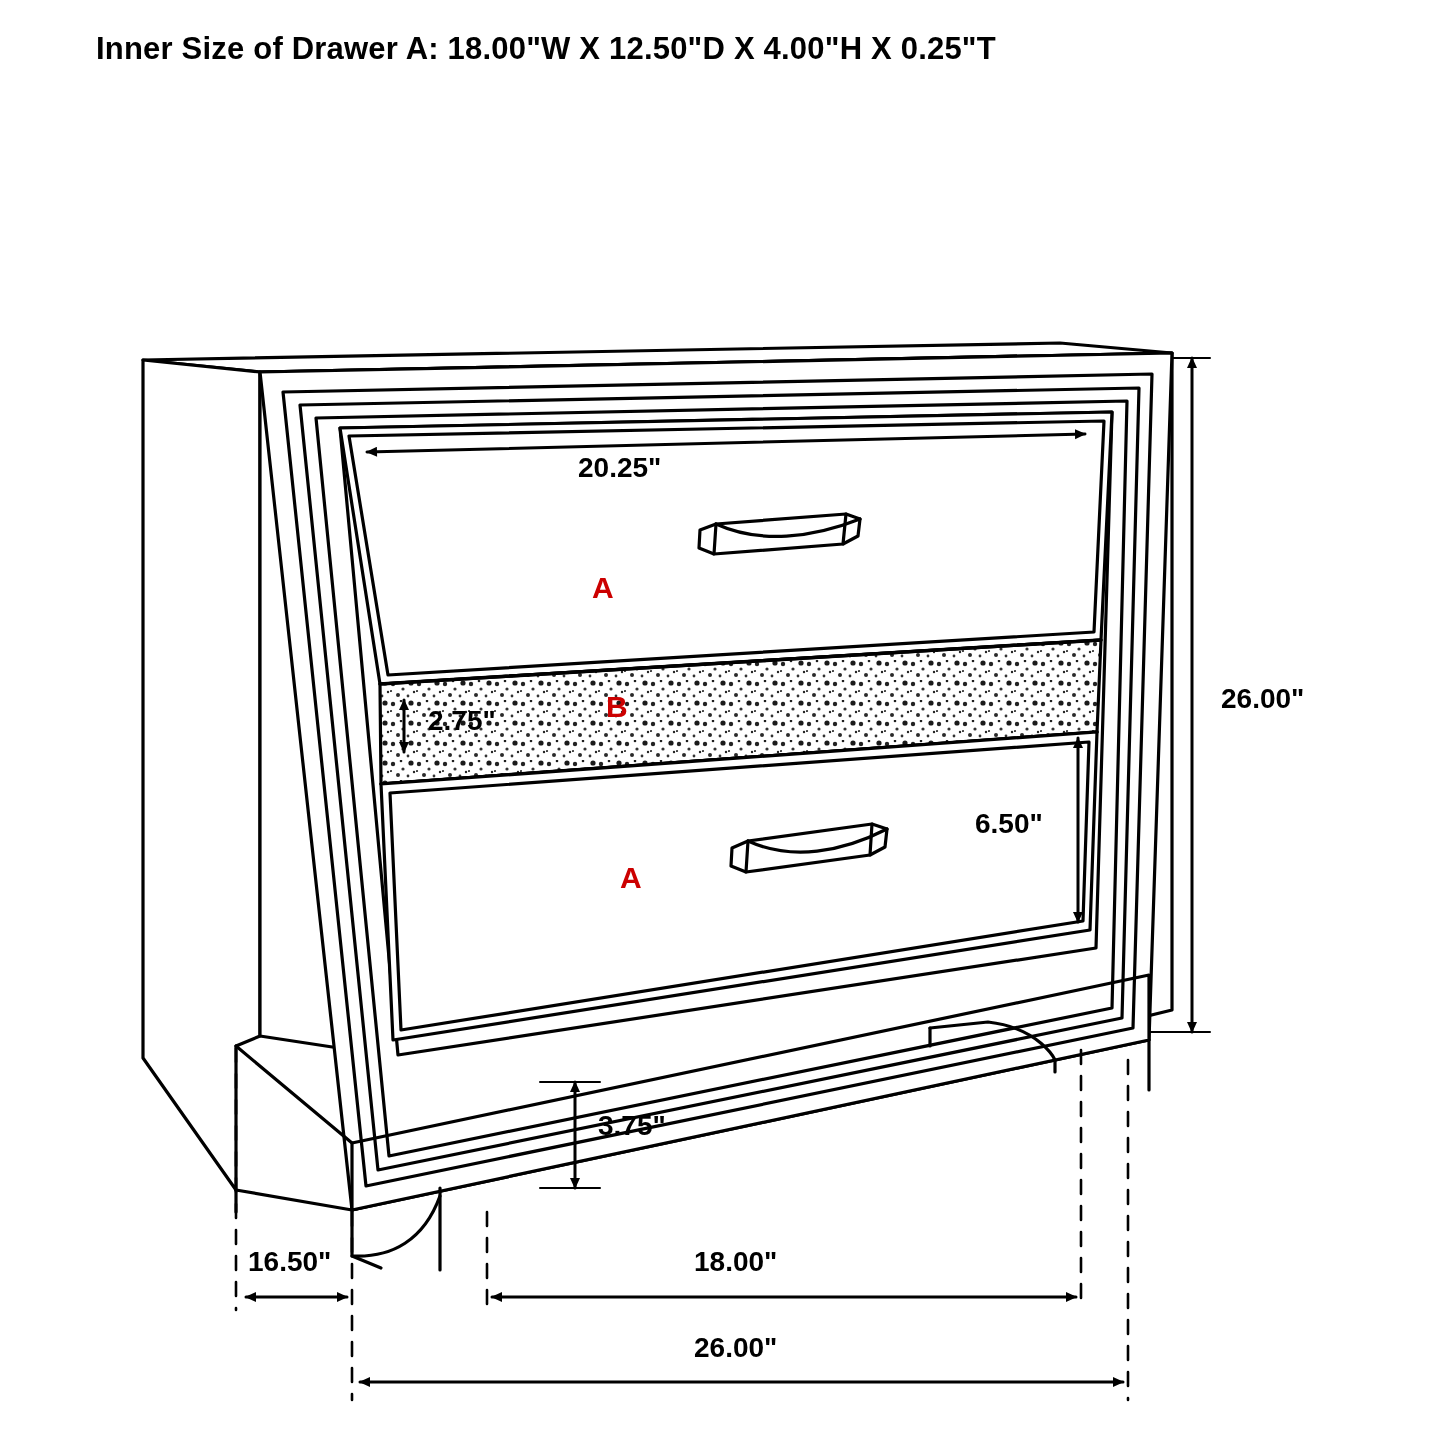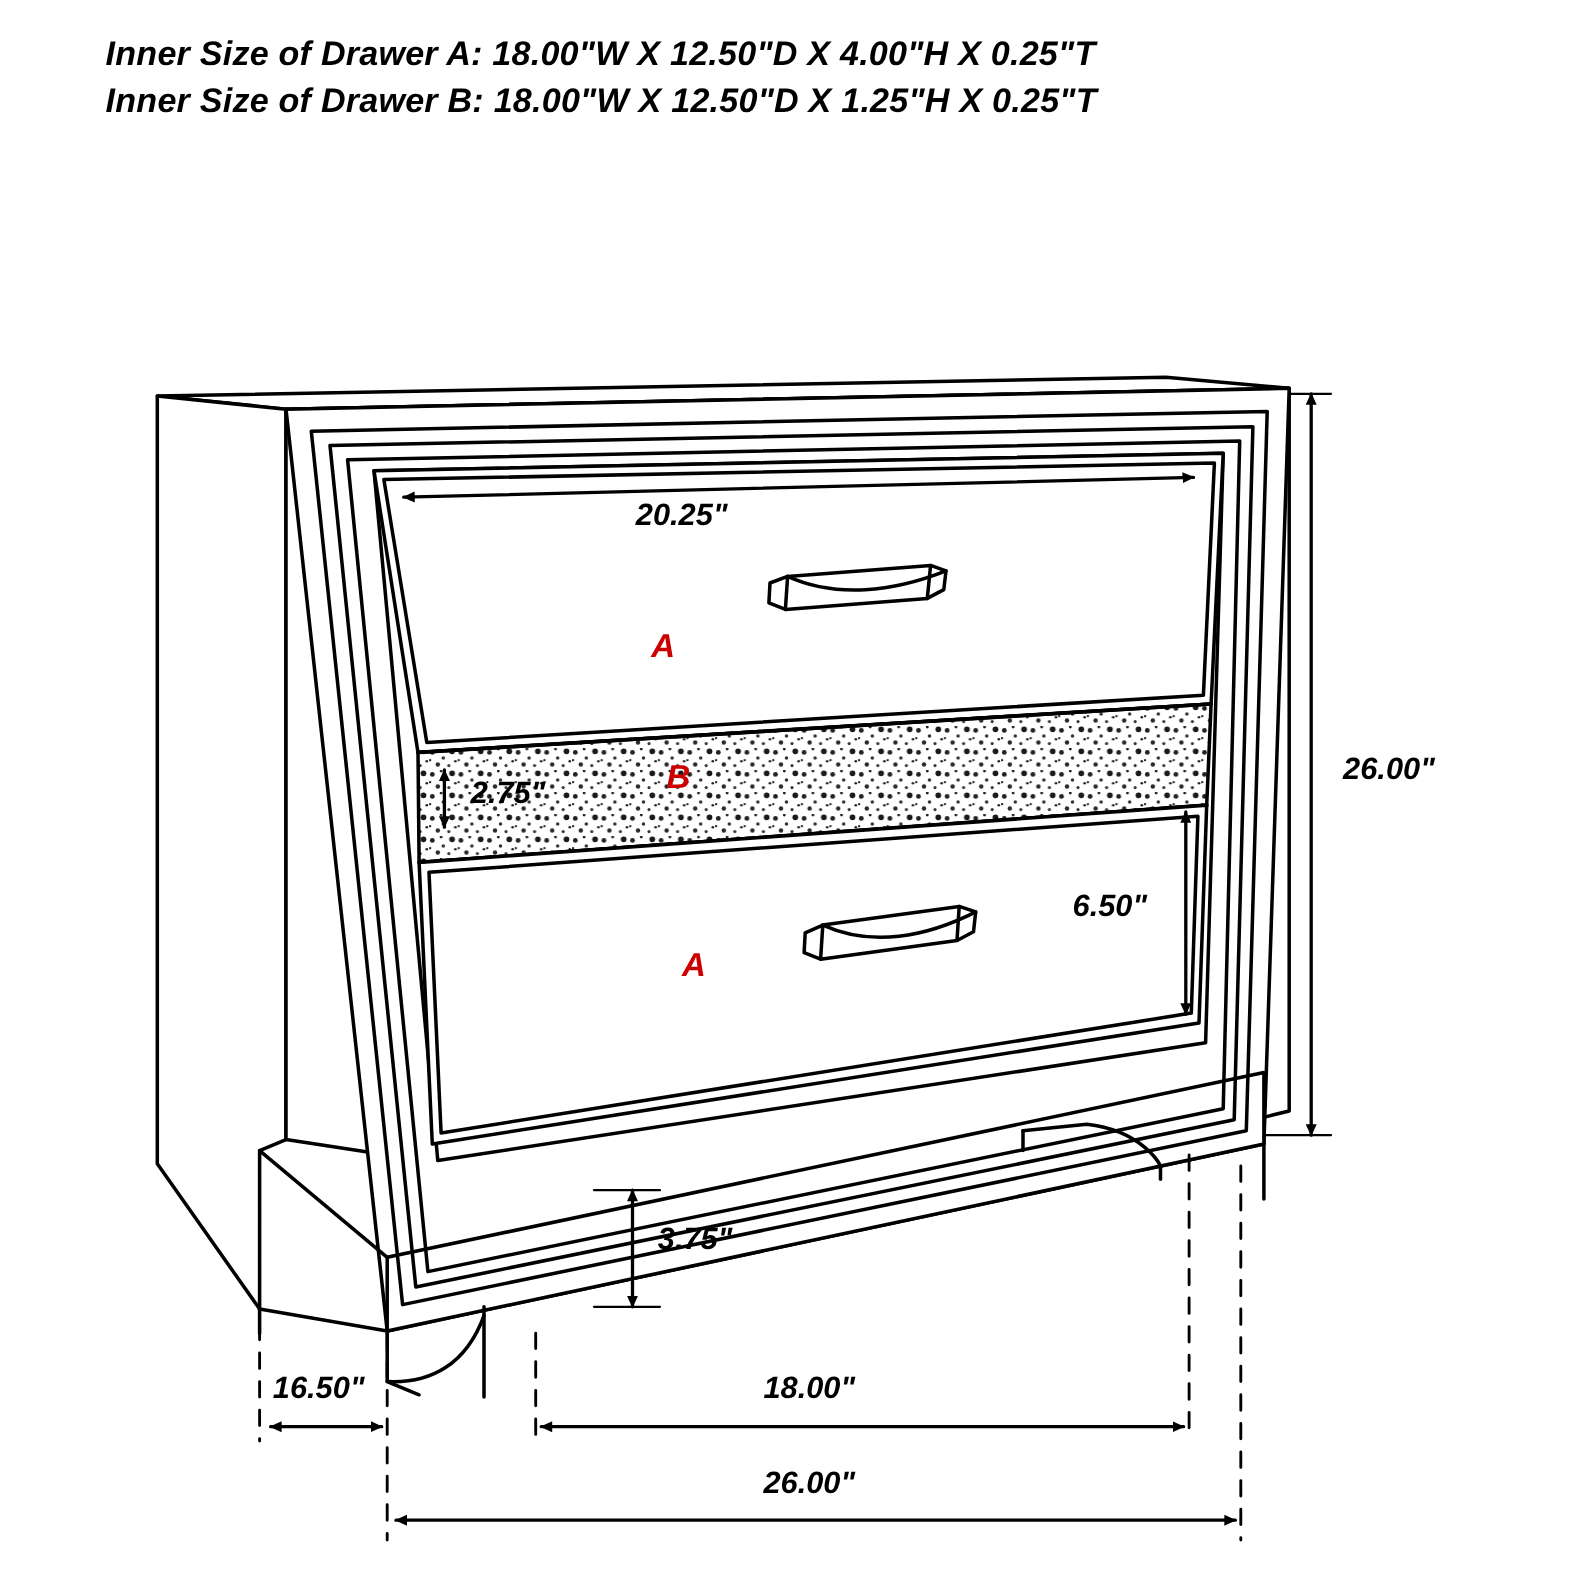--- a/index.html
+++ b/index.html
@@ -13,21 +13,20 @@
     font-family: "Liberation Sans", sans-serif;
     color: #000000;
     position: relative;
     overflow: hidden;
   }
   #diagram-root {
     position: absolute;
     left: 0; top: 0;
     width: 1445px;
     height: 1102px;
-    font-style: italic;
   }
   .header-block {
     position: absolute;
     left: 96px;
     top: 28px;
     width: 1290px;
   }
   .header-line {
     font-size: 31px;
     font-weight: bold;
@@ -54,21 +53,20 @@
     font-weight: bold;
   }
 </style>
 </head>
 <body>
 
 <div id="diagram-root">
 
   <div class="header-block">
     <div class="header-line">Inner Size of Drawer A: 18.00"W X 12.50"D X 4.00"H X 0.25"T</div>
-    <div class="header-line">Inner Size of Drawer B: 18.00"W X 12.50"D X 1.25"H X 0.25"T</div>
   </div>
 
   <svg class="drawing" viewBox="0 0 1445 1445">
     <defs>
       <marker id="arrHead" markerWidth="12" markerHeight="12" refX="10" refY="5" orient="auto" markerUnits="userSpaceOnUse">
         <path d="M0,0 L11,5 L0,10 z" fill="#000"></path>
       </marker>
       <marker id="arrTail" markerWidth="12" markerHeight="12" refX="1" refY="5" orient="auto" markerUnits="userSpaceOnUse">
         <path d="M11,0 L0,5 L11,10 z" fill="#000"></path>
       </marker>

